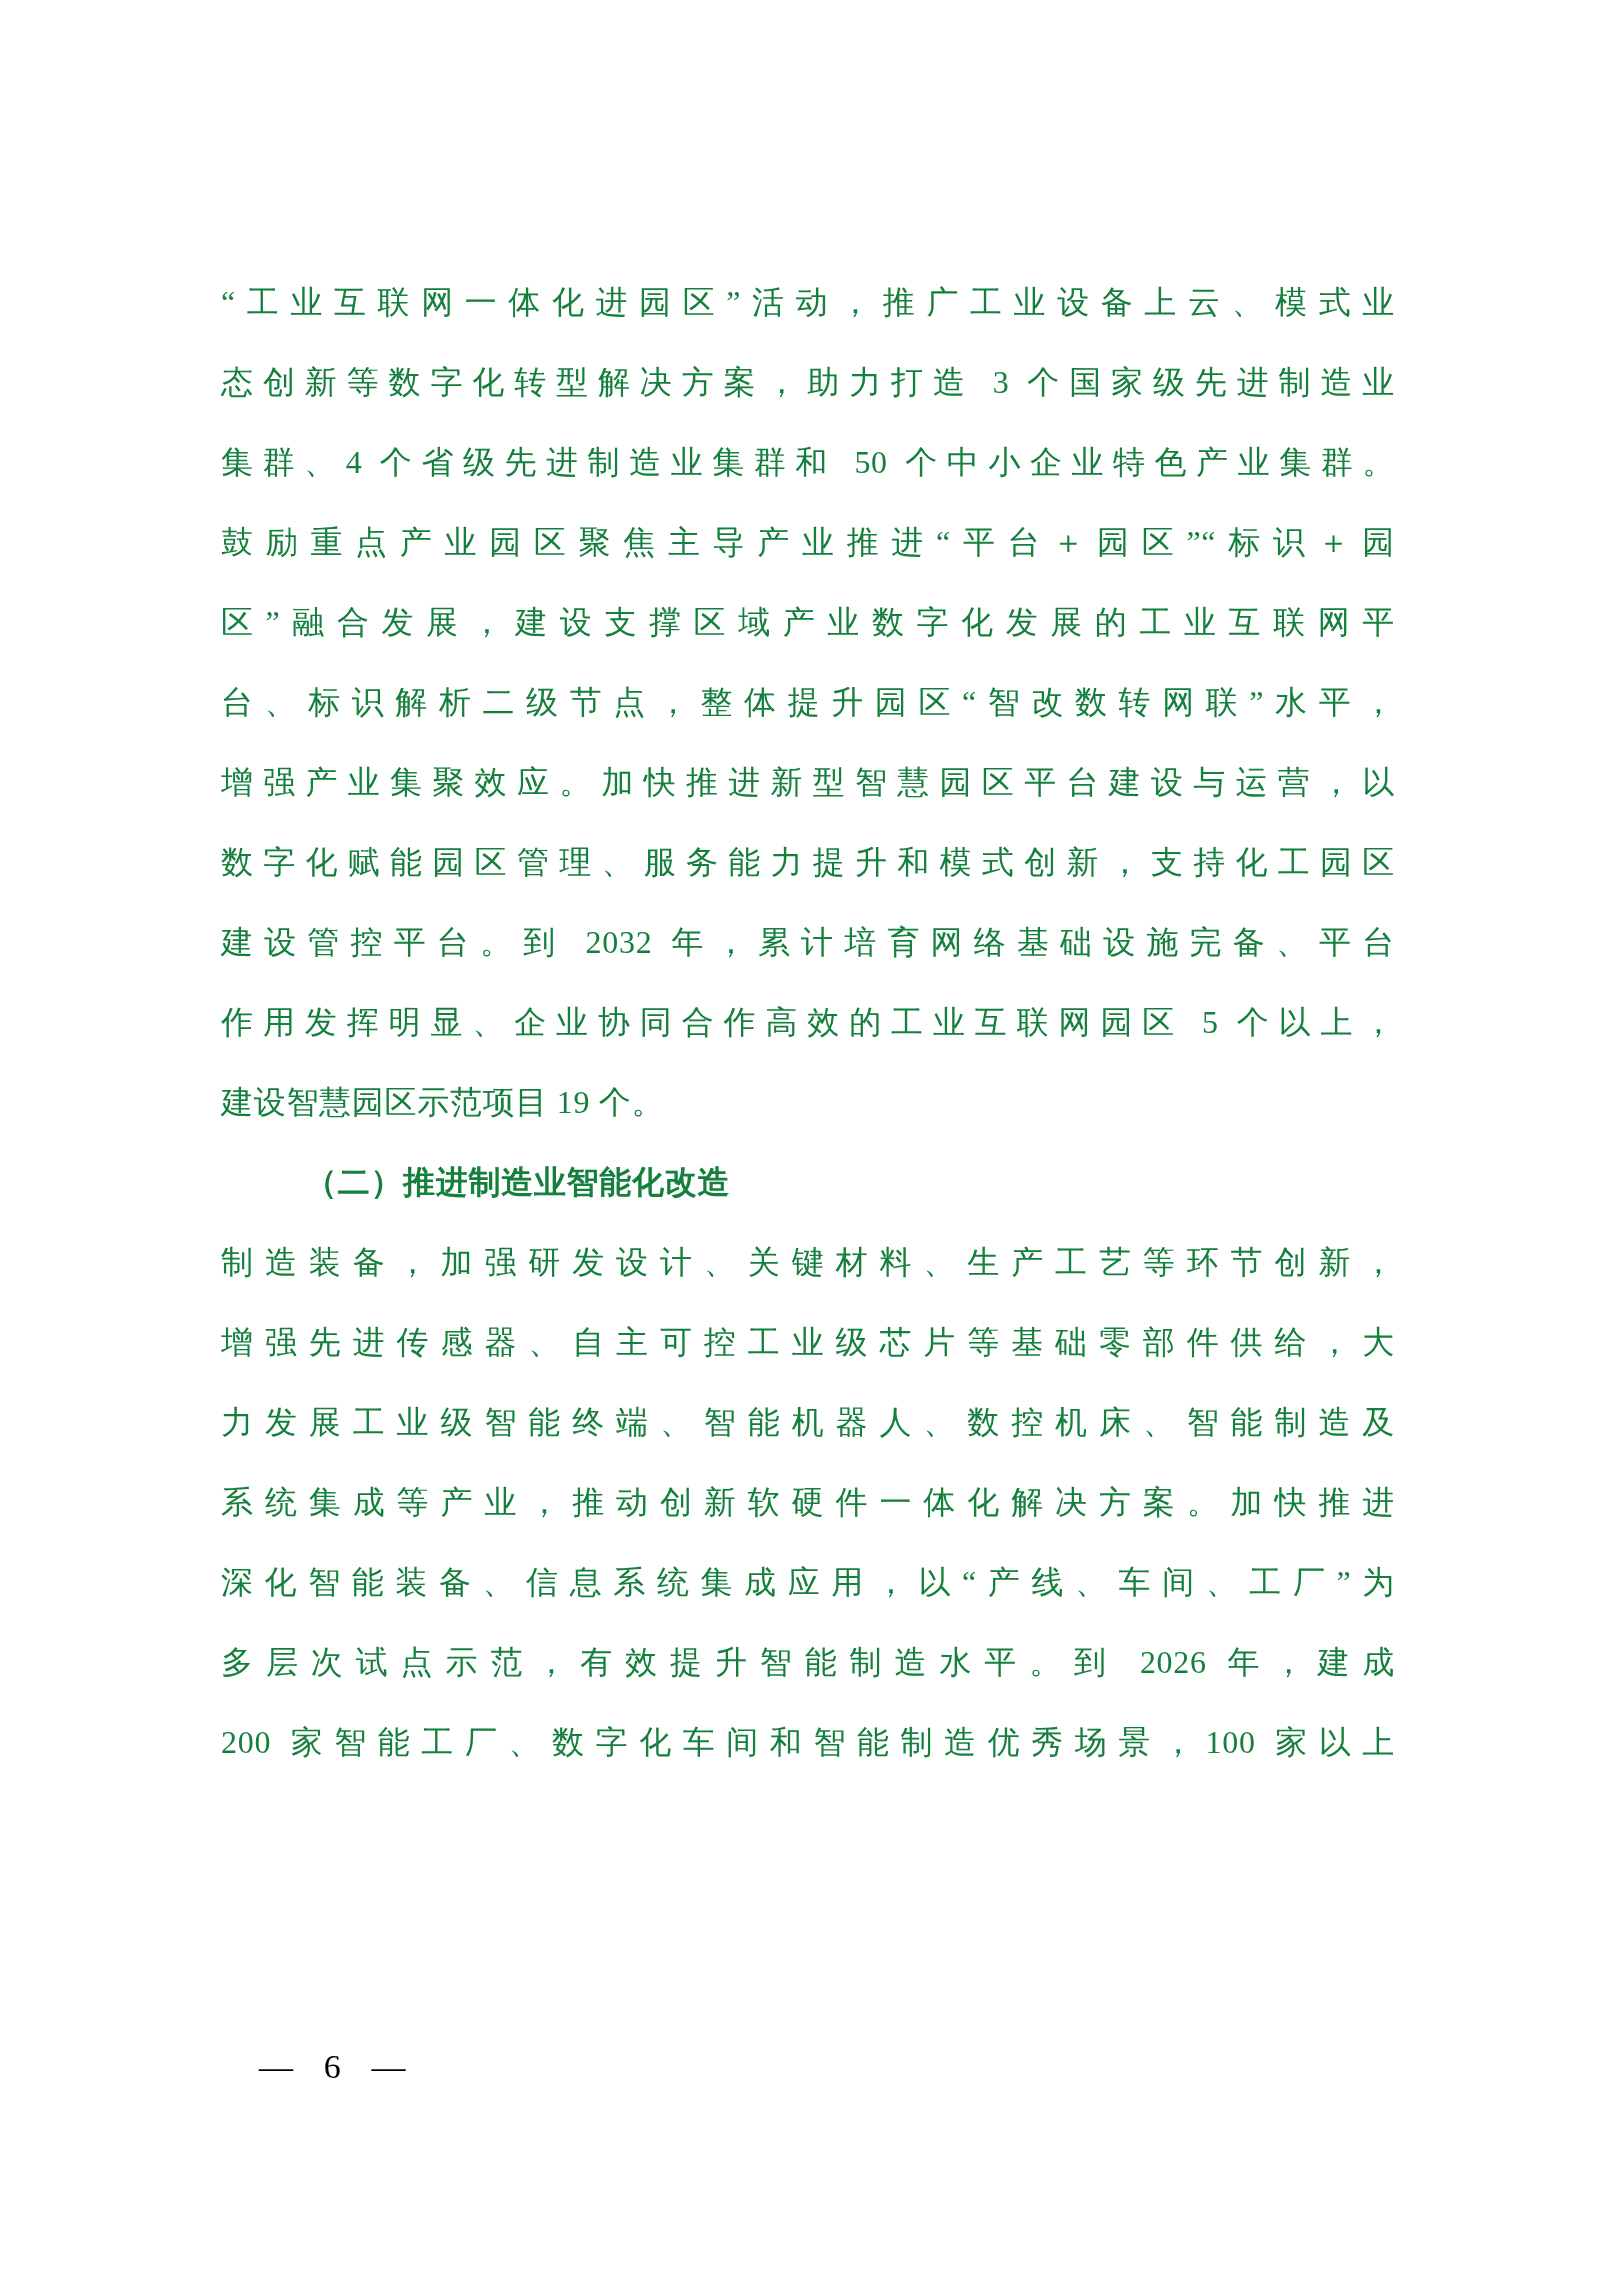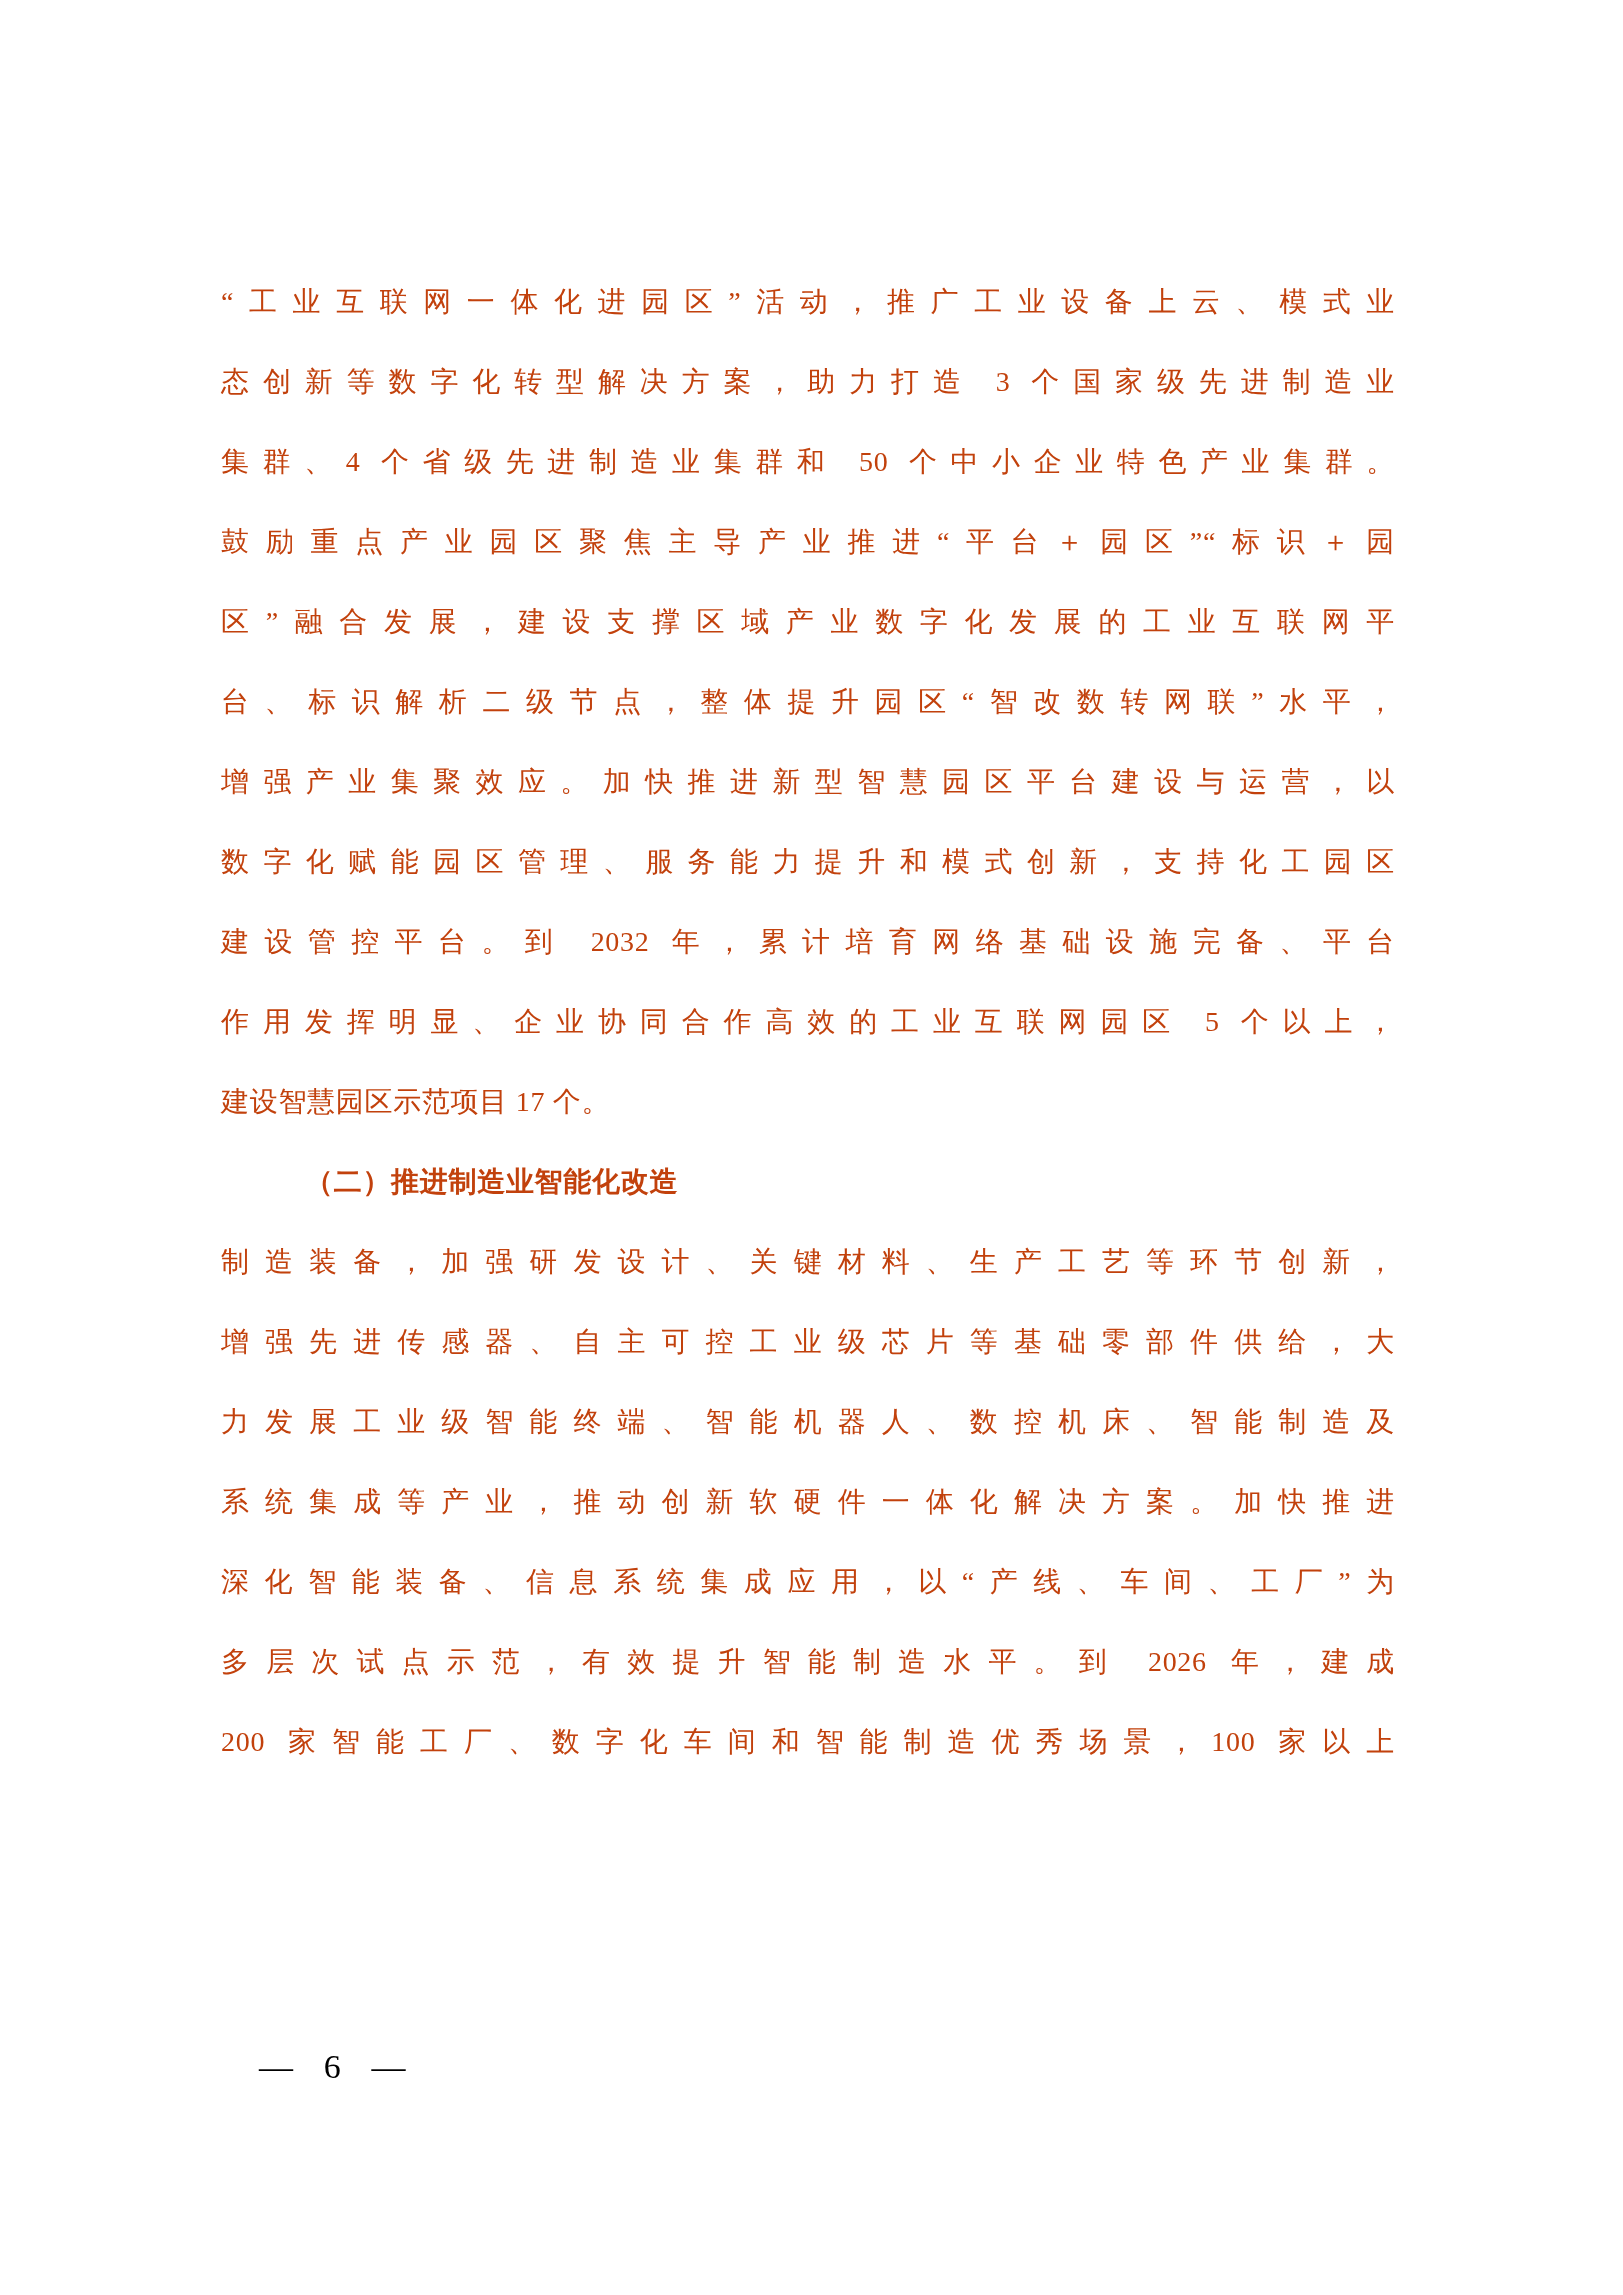--- a/index.html
+++ b/index.html
@@ -19,27 +19,27 @@
   }
   .text-block {
     position: absolute;
     left: 221px;
     top: 262px;
     width: 1174px;
   }
   .line {
     height: 80px;
     line-height: 80px;
-    font-size: 28px;
+    font-size: 32px;
     white-space: nowrap;
     text-align: justify;
     text-align-last: left;
     text-justify: inter-character;
     letter-spacing: 0.7px;
-    color: #c2410c;
+    color: #15803d;
   }
   .line.fill {
     text-align-last: justify;
   }
   .line.indent {
     text-indent: 84px;
   }
   .seg.bold {
     font-weight: 700;
   }
@@ -63,21 +63,21 @@
       <div class="line fill"><span class="seg">“工业互联网一体化进园区”活动，推广工业设备上云、模式业</span></div>
       <div class="line fill"><span class="seg">态创新等数字化转型解决方案，助力打造 3 个国家级先进制造业</span></div>
       <div class="line fill"><span class="seg">集群、4 个省级先进制造业集群和 50 个中小企业特色产业集群。</span></div>
       <div class="line fill"><span class="seg">鼓励重点产业园区聚焦主导产业推进“平台＋园区”“标识＋园</span></div>
       <div class="line fill"><span class="seg">区”融合发展，建设支撑区域产业数字化发展的工业互联网平</span></div>
       <div class="line fill"><span class="seg">台、标识解析二级节点，整体提升园区“智改数转网联”水平，</span></div>
       <div class="line fill"><span class="seg">增强产业集聚效应。加快推进新型智慧园区平台建设与运营，以</span></div>
       <div class="line fill"><span class="seg">数字化赋能园区管理、服务能力提升和模式创新，支持化工园区</span></div>
       <div class="line fill"><span class="seg">建设管控平台。到 2032 年，累计培育网络基础设施完备、平台</span></div>
       <div class="line fill"><span class="seg">作用发挥明显、企业协同合作高效的工业互联网园区 5 个以上，</span></div>
-      <div class="line"><span class="seg">建设智慧园区示范项目 17 个。</span></div>
+      <div class="line"><span class="seg">建设智慧园区示范项目 19 个。</span></div>
       <div class="line indent"><span class="seg bold">（二）推进制造业智能化改造</span></div>
       <div class="line fill"><span class="seg">制造装备，加强研发设计、关键材料、生产工艺等环节创新，</span></div>
       <div class="line fill"><span class="seg">增强先进传感器、自主可控工业级芯片等基础零部件供给，大</span></div>
       <div class="line fill"><span class="seg">力发展工业级智能终端、智能机器人、数控机床、智能制造及</span></div>
       <div class="line fill"><span class="seg">系统集成等产业，推动创新软硬件一体化解决方案。加快推进</span></div>
       <div class="line fill"><span class="seg">深化智能装备、信息系统集成应用，以“产线、车间、工厂”为</span></div>
       <div class="line fill"><span class="seg">多层次试点示范，有效提升智能制造水平。到 2026 年，建成</span></div>
       <div class="line fill"><span class="seg">200 家智能工厂、数字化车间和智能制造优秀场景，100 家以上</span></div>
     </div>
   <div class="footer">— 6 —</div>

